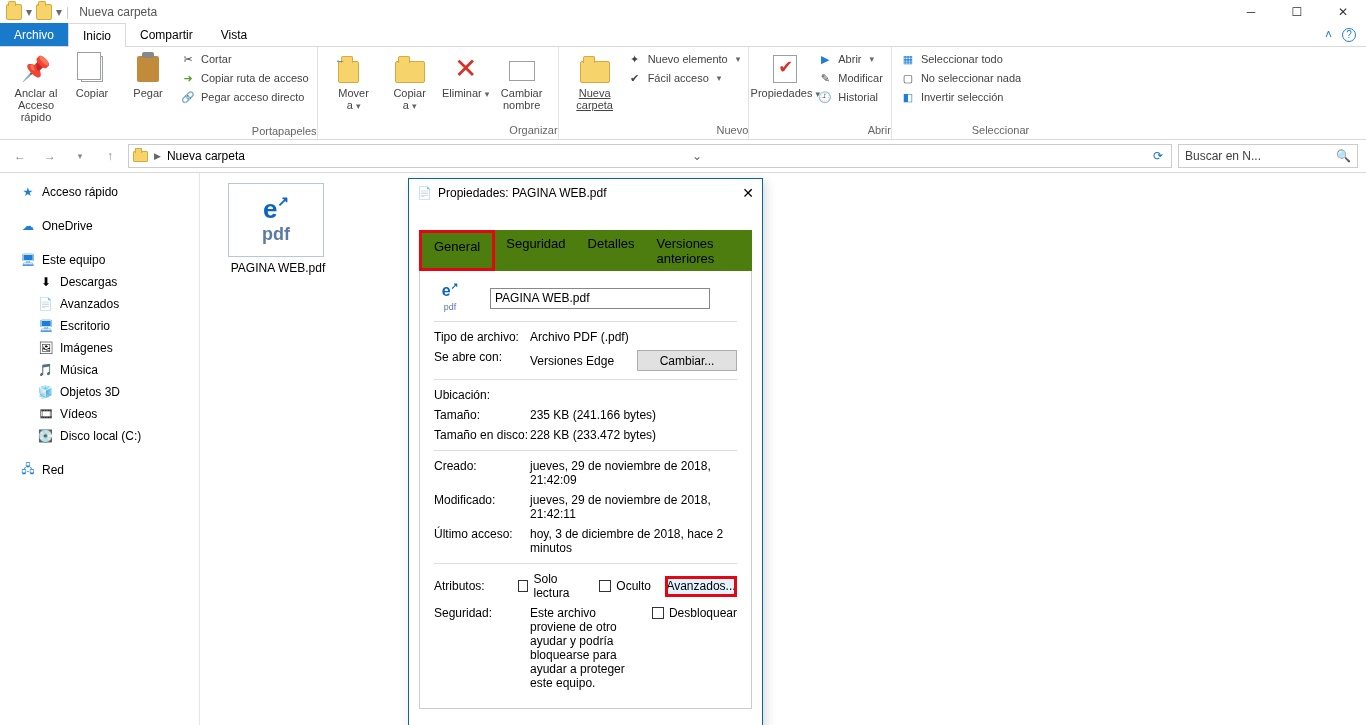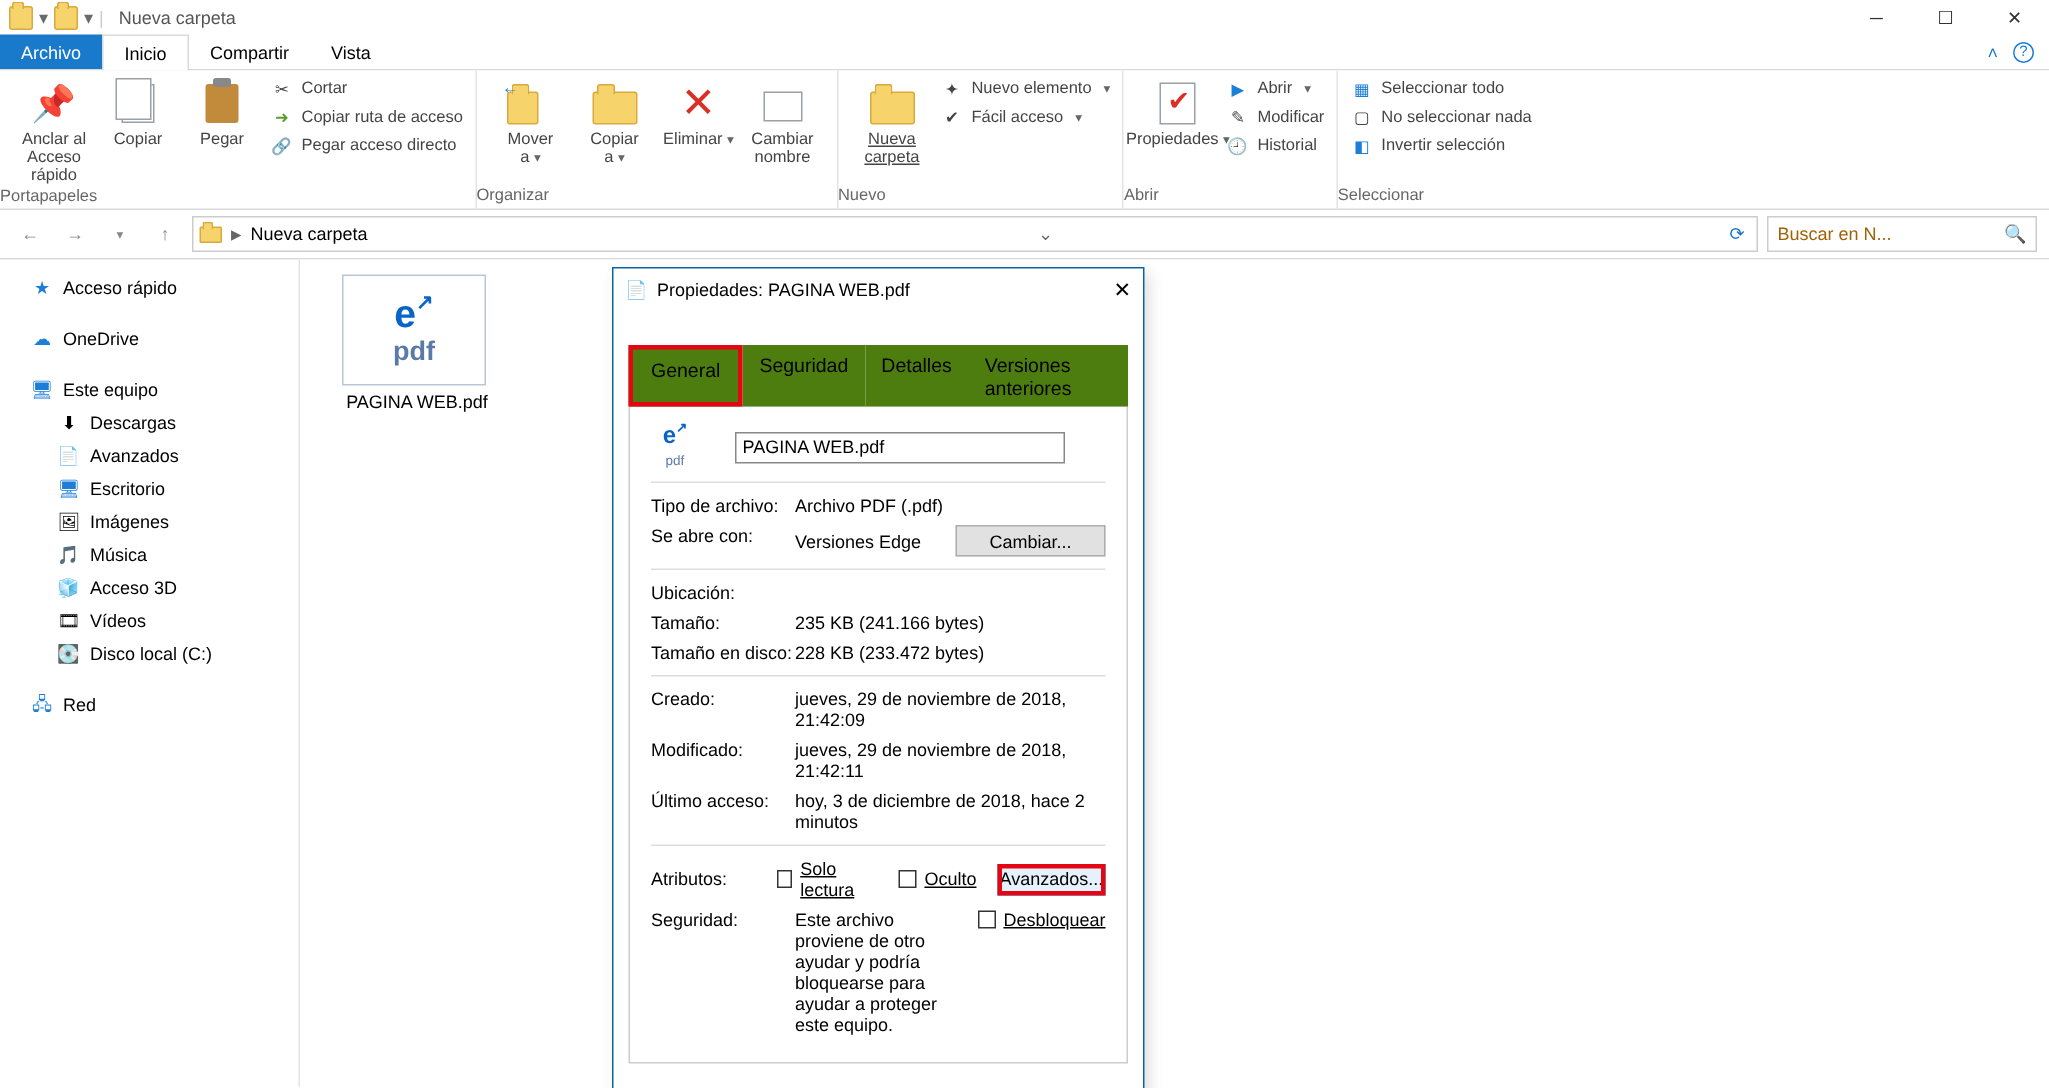--- a/index.html
+++ b/index.html
@@ -18,21 +18,21 @@
 .ribbon-tabs { height: 24px; display:flex; align-items:stretch; background:#fff; border-bottom: 1px solid #d9d9d9; }
 .ribbon-tabs .tab { padding:0 14px; display:flex; align-items:center; cursor:default; }
 .ribbon-tabs .tab.file { background:#1979ca; color:#fff; }
 .ribbon-tabs .tab.active { background:#fff; border:1px solid #d9d9d9; border-bottom:none; margin-bottom:-1px;}
 .ribbon-tabs .help { margin-left:auto; display:flex; align-items:center; gap:10px; padding-right:10px; color:#1979ca; }
 
 
 .ribbon { height: 93px; background:#fff; border-bottom:1px solid #d9d9d9; display:flex; }
 .group { border-right:1px solid #e3e3e3; display:flex; flex-direction:column; }
 .group-body { flex:1; display:flex; align-items:flex-start; padding:4px 8px 0 8px; }
-.group-label { text-align:left; font-size:11px; color:#666; padding:2px 0 3px 0; }
+.group-label { text-align:right; font-size:11px; color:#666; padding:2px 0 3px 0; }
 .bigbtn { width:56px; display:flex; flex-direction:column; align-items:center; text-align:center; font-size:11px; color:#444; padding-top:2px; gap:2px;}
 .bigbtn .ico { width:32px; height:32px; display:flex; align-items:center; justify-content:center; }
 .smallbtns { display:flex; flex-direction:column; gap:3px; margin-left:4px; }
 .smallbtn { display:flex; align-items:center; gap:5px; font-size:11px; color:#444; white-space:nowrap; }
 .smallbtn .si { width:16px; height:16px; display:flex; align-items:center; justify-content:center; }
 .ico-copy { width:22px;height:26px;border:1px solid #9aa0a6;background:#fff;position:relative;}
 .ico-copy::before{content:"";position:absolute;left:-5px;top:-5px;width:22px;height:26px;border:1px solid #9aa0a6;background:#fff;}
 .ico-paste{width:22px;height:26px;background:#c28a3b;border-radius:2px;position:relative;}
 .ico-paste::before{content:"";position:absolute;top:-4px;left:5px;width:12px;height:6px;background:#888;border-radius:2px;}
 .ico-folder-big{width:30px;height:22px;background:#f6d36b;border:1px solid #d8a93c;border-radius:2px;margin-top:6px;position:relative;}
@@ -44,21 +44,21 @@
 .dd-caret{font-size:9px;color:#666;margin-left:3px;}
 
 
 .navrow { height:33px; display:flex; align-items:center; border-bottom:1px solid #d9d9d9; padding:0 8px; gap:6px; }
 .navrow .navbtn { width:24px; height:24px; display:flex; align-items:center; justify-content:center; color:#888; }
 .addr { flex:1; height:24px; border:1px solid #ccc; display:flex; align-items:center; padding:0 4px; gap:4px; }
 .addr .crumb { color:#000; display:flex; align-items:center; gap:2px;}
 .addr .sep { color:#666; font-size:9px; padding:0 2px;}
 .addr .refresh { margin-left:auto; color:#1979ca; padding:0 4px; }
 .addr-dd { color:#666; padding:0 4px;}
-.search { width:180px; height:24px; border:1px solid #ccc; display:flex; align-items:center; padding:0 6px; color:#a16207; gap:6px; }
+.search { width:180px; height:24px; border:1px solid #ccc; display:flex; align-items:center; padding:0 6px; color:#404040; gap:6px; }
 
 
 .main { display:flex; height: calc(725px - 23px - 24px - 93px - 33px); }
 .sidebar { width:200px; border-right:1px solid #e5e5e5; padding:8px 0; overflow:auto; }
 .treeitem { display:flex; align-items:center; gap:6px; padding:3px 0 3px 20px; font-size:12px; color:#000; }
 .treeitem.indent { padding-left:38px; }
 .treeitem.sep { height:12px; }
 .ti-ico { width:16px; height:16px; display:flex; align-items:center; justify-content:center; }
 
 .content { flex:1; padding:10px 14px; position:relative; background:#fff; }
@@ -77,21 +77,21 @@
 .dlg-body { margin:0 10px 10px 10px; border:1px solid #ccc; padding:12px 14px; margin-top:-1px; font-size:12px; }
 .red-outline { outline:3px solid #e40613; outline-offset:-3px; }
 .dlg-row { display:flex; margin:6px 0; }
 .dlg-row .k { width:96px; }
 .dlg-row .v { flex:1; }
 .hr { border-top:1px solid #ddd; margin:8px 0; }
 .txtin { width:220px; height:21px; border:1px solid #888; padding:1px 4px; font-size:12px; }
 .winbutton { height:21px; border:1px solid #adadad; background:#e1e1e1; padding:0 14px; font-size:12px; display:inline-flex; align-items:center; justify-content:center; }
 .winbutton.primary { border:1px solid #0078d7; background:#e5f1fb; }
 .winbutton.disabled { color:#9a9a9a; }
-.chk { display:inline-flex; align-items:center; gap:5px; margin-right:14px;text-decoration:underline; }
+.chk { display:inline-flex; align-items:center; gap:5px; margin-right:14px; }
 .chk .box { width:12px; height:12px; border:1px solid #333; }
 .dlg-footer { display:flex; justify-content:flex-end; gap:6px; padding:6px 10px 10px 10px; }
 
 .edge-e { color:#0a64c8; font-family:"Segoe UI",sans-serif; font-weight:600; font-size:26px; line-height:1; }
 .pdf-txt { color:#5b7aa8; font-weight:600; font-size:18px; }
 .star { color:#1d7eda; }
 .mono-ico { color:#6a6a6a; }
 .blue-ico { color:#1d7eda; }
 .yellow-folder{width:15px;height:11px;background:#f6d36b;border:1px solid #d8a93c;border-radius:1px;display:inline-block;position:relative;}
 .yellow-folder::before{content:"";position:absolute;top:-4px;left:1px;width:5px;height:4px;background:#f6d36b;border:1px solid #d8a93c;border-bottom:none;border-radius:1px 1px 0 0;}
@@ -320,21 +320,21 @@
     <div class="treeitem indent">
         <span class="ti-ico">🖼</span>
         <span>Imágenes</span>
       </div>
     <div class="treeitem indent">
         <span class="ti-ico">🎵</span>
         <span>Música</span>
       </div>
     <div class="treeitem indent">
         <span class="ti-ico">🧊</span>
-        <span>Acceso 3D</span>
+        <span>Objetos 3D</span>
       </div>
     <div class="treeitem indent">
         <span class="ti-ico">🎞</span>
         <span>Vídeos</span>
       </div>
     <div class="treeitem indent">
         <span class="ti-ico">💽</span>
         <span>Disco local (C:)</span>
       </div>
     <div class="treeitem sep"></div>

